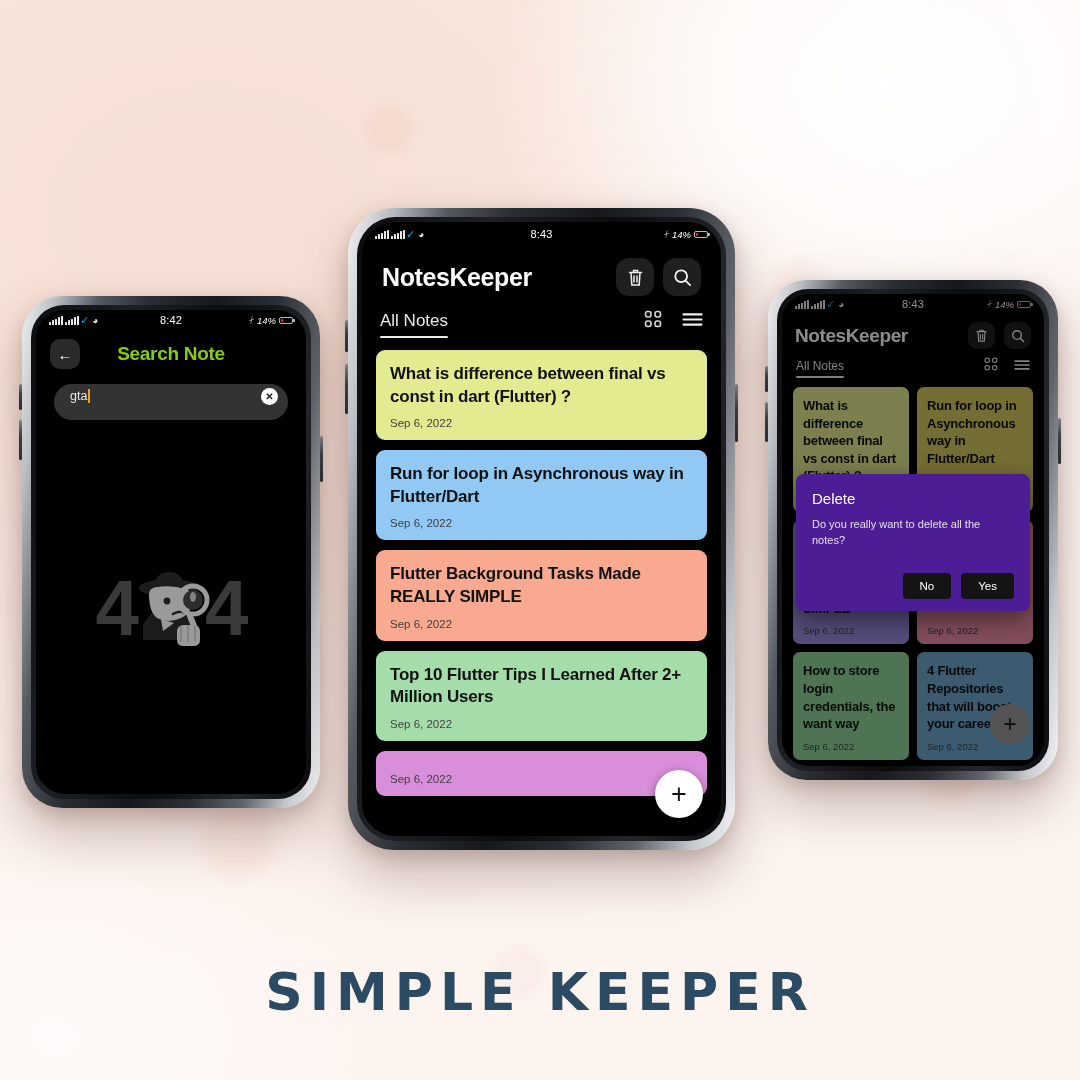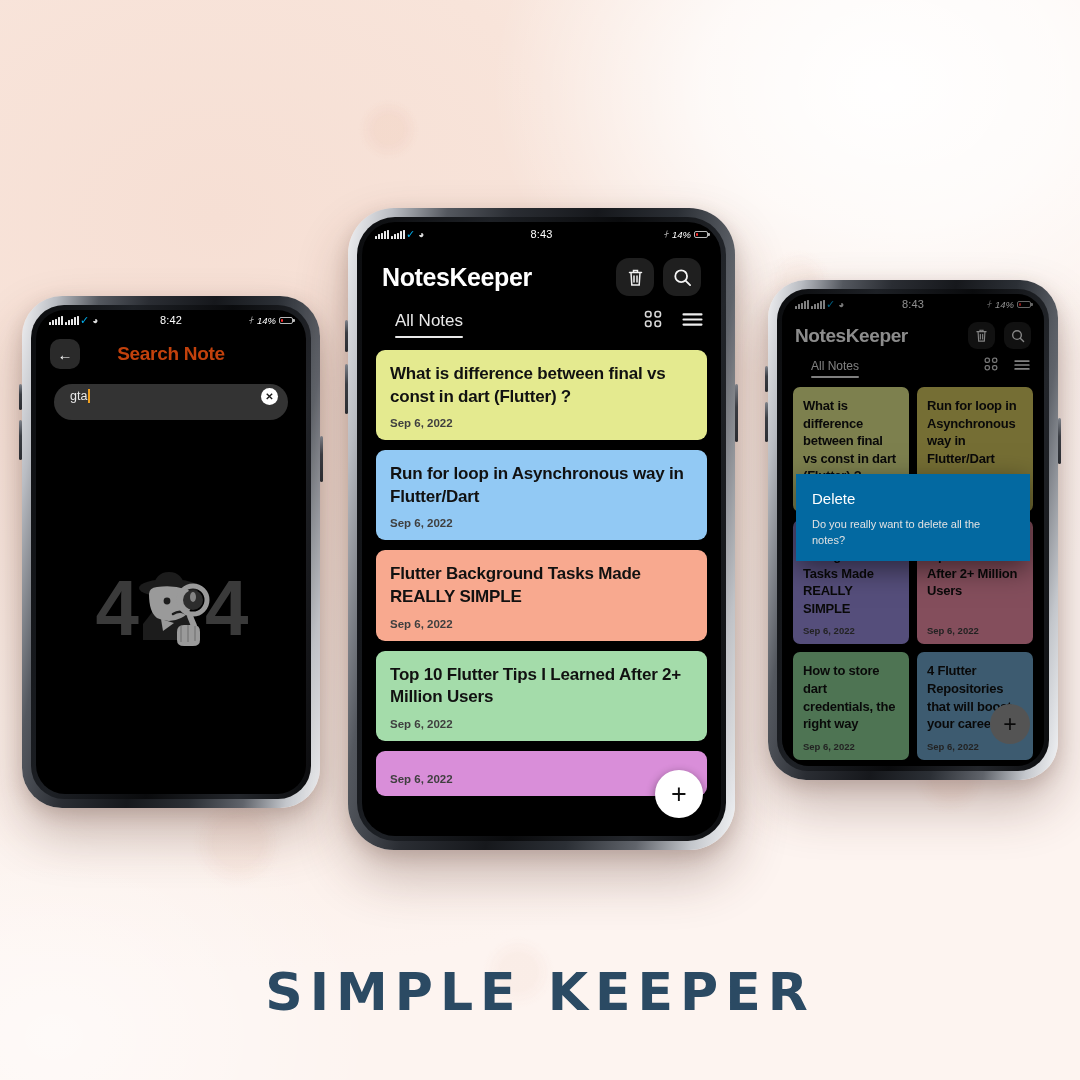--- a/index.html
+++ b/index.html
@@ -92,44 +92,44 @@
 
   
   .appbar { display:flex; align-items:center; padding: 10px 16px 4px; }
   .app-title { color:#fff; font-size:22px; font-weight:700; letter-spacing:-0.4px; }
   .appbar-actions { margin-left:auto; display:flex; gap:9px; }
   .round-btn {
     width:33px; height:33px; border-radius:11px;
     background:#1f1f1f; display:flex; align-items:center; justify-content:center;
   }
   .round-btn.circ { border-radius:50%; }
-  .tabrow { display:flex; align-items:center; padding: 10px 18px 0; margin-left: 15px; }
+  .tabrow { display:flex; align-items:center; padding: 10px 18px 0; }
   .tab-label { color:#e8e8e8; font-size:15px; font-weight:500; padding-bottom:6px; }
   .tab-underline { height:2px; background:#e8e8e8; border-radius:2px; margin-top:-1px; }
   .view-icons { margin-left:auto; display:flex; align-items:center; gap:20px; padding-bottom:6px; }
 
   .notes-list { padding: 12px 14px 0; display:flex; flex-direction:column; gap:10px; }
   .note-card { border-radius:9px; padding: 13px 14px 11px; }
   .note-title { color:#111; font-size:15.5px; font-weight:700; line-height:1.33; letter-spacing:-0.2px; }
-  .note-date { color:#3f3f3f; font-size:10.5px; margin-top:9px; font-weight:700; }
+  .note-date { color:#3f3f3f; font-size:10.5px; margin-top:9px; font-weight:400; }
 
   .fab {
     position:absolute; width:48px; height:48px; border-radius:50%;
     background:#fff; display:flex; align-items:center; justify-content:center;
     color:#111; font-size:27px; font-weight:300; line-height:1;
     box-shadow:0 3px 10px rgba(0,0,0,.45);
   }
 
   
   #phone-left { left: 22px; top: 296px; width: 298px; height: 512px; border-radius:40px;}
   #phone-left .inner-bezel { border-radius:33px; }
   #phone-left .screen { border-radius:29px; }
   .search-head { display:flex; align-items:center; padding:8px 14px 0; position:relative; height:40px; }
   .back-btn { width:30px; height:30px; border-radius:10px; background:#2a2a2a; display:flex;align-items:center;justify-content:center;color:#fff;font-size:15px;}
-  .search-head-title { position:absolute; left:0; right:0; text-align:center; color:#c2410c; font-size:19px; font-weight:700; letter-spacing:-.3px; pointer-events:none;}
+  .search-head-title { position:absolute; left:0; right:0; text-align:center; color:#84cc16; font-size:19px; font-weight:700; letter-spacing:-.3px; pointer-events:none;}
   .search-wrap { margin: 14px 18px 0; background:#333333; border-radius:22px; height:36px; display:flex; align-items:center; padding: 0 10px 12px 16px;}
   .search-val { color:#e9e9e9; font-size:12.5px; }
   .caret { display:inline-block; width:1.6px; height:14px; background:#f0a020; margin-left:1px; vertical-align:-2px;}
   .clear-btn { margin-left:auto; width:17px;height:17px;border-radius:50%;background:#fff;display:flex;align-items:center;justify-content:center;color:#1a1a1a;font-size:10px;font-weight:700;}
   .empty-404 { position:absolute; left:0; right:0; top:252px; display:flex; align-items:center; justify-content:center; }
   .d404 { font-size:78px; font-weight:700; color:#3a3a3a; line-height:1; letter-spacing:-2px;}
 
   
   #phone-mid { left: 348px; top: 208px; width: 387px; height: 642px; }
   #phone-mid .appbar { padding: 12px 20px 4px; }
@@ -149,21 +149,21 @@
   #phone-right .tabrow { padding: 6px 14px 0; }
   #phone-right .tab-label { font-size:12px; padding-bottom:4px;}
   #phone-right .view-icons { gap:16px; padding-bottom:4px;}
   .grid-notes { padding: 8px 11px 0; display:grid; grid-template-columns: 1fr 1fr; gap:8px; }
   .gcard { border-radius:7px; padding: 10px 10px 8px; min-height:98px; display:flex; flex-direction:column; }
   .gcard .note-title { font-size:13px; line-height:1.35; }
   .gcard .note-date { font-size:9.5px; margin-top:auto; padding-top:8px; }
   .scrim { position:absolute; inset:0; background:rgba(0,0,0,.45); }
   .dialog {
     position:absolute; left:14px; right:14px; top:180px;
-    background:#0369a1; border-radius:0; padding:16px 16px 12px;
+    background:#4c1d95; border-radius:8px; padding:16px 16px 12px;
     box-shadow:0 8px 26px rgba(0,0,0,.5);
   }
   .dlg-title { color:#fff; font-size:15px; font-weight:500; }
   .dlg-msg { color:#e2e2e2; font-size:11px; line-height:1.45; margin-top:10px; }
   .dlg-actions { display:flex; justify-content:flex-end; gap:10px; margin-top:24px; }
   .dlg-btn { background:#141414; color:#fff; font-size:11.5px; border-radius:4px; padding:7px 17px; border:none; font-family:inherit;}
 
   
   #footer-title {
     position:absolute; left:0; right:0; top:962px;
@@ -435,37 +435,41 @@
         </div>
         <div class="gcard" style="background: rgb(156, 143, 224);">
           <div class="note-title">Flutter Background Tasks Made REALLY SIMPLE</div>
           <div class="note-date">Sep 6, 2022</div>
         </div>
         <div class="gcard" style="background: rgb(240, 143, 168);">
           <div class="note-title">Top 10 Flutter Tips I Learned After 2+ Million Users</div>
           <div class="note-date">Sep 6, 2022</div>
         </div>
         <div class="gcard" style="background: rgb(143, 212, 152);">
-          <div class="note-title">How to store dart credentials, the right way</div>
+          <div class="note-title">How to store login credentials, the want way</div>
           <div class="note-date">Sep 6, 2022</div>
         </div>
         <div class="gcard" style="background: rgb(111, 166, 204);">
           <div class="note-title">4 Flutter Repositories that will boost your career</div>
           <div class="note-date">Sep 6, 2022</div>
         </div>
       </div>
 
       <div class="fab" style="right:14px; bottom:22px; width:40px;height:40px;background:#9a9a9a;font-size:23px;box-shadow:none;">
         <span>+</span>
       </div>
 
       <div class="scrim"></div>
 
       <div class="dialog">
         <div class="dlg-title">Delete</div>
         <div class="dlg-msg">Do you really want to delete all the notes?</div>
+        <div class="dlg-actions">
+          <button class="dlg-btn">No</button>
+          <button class="dlg-btn">Yes</button>
+        </div>
       </div>
 
     </div>
   </div>
 </div>
 
 <div id="footer-title" style="color: rgb(43, 74, 99);">SIMPLE KEEPER</div>
 
 </body></html>

